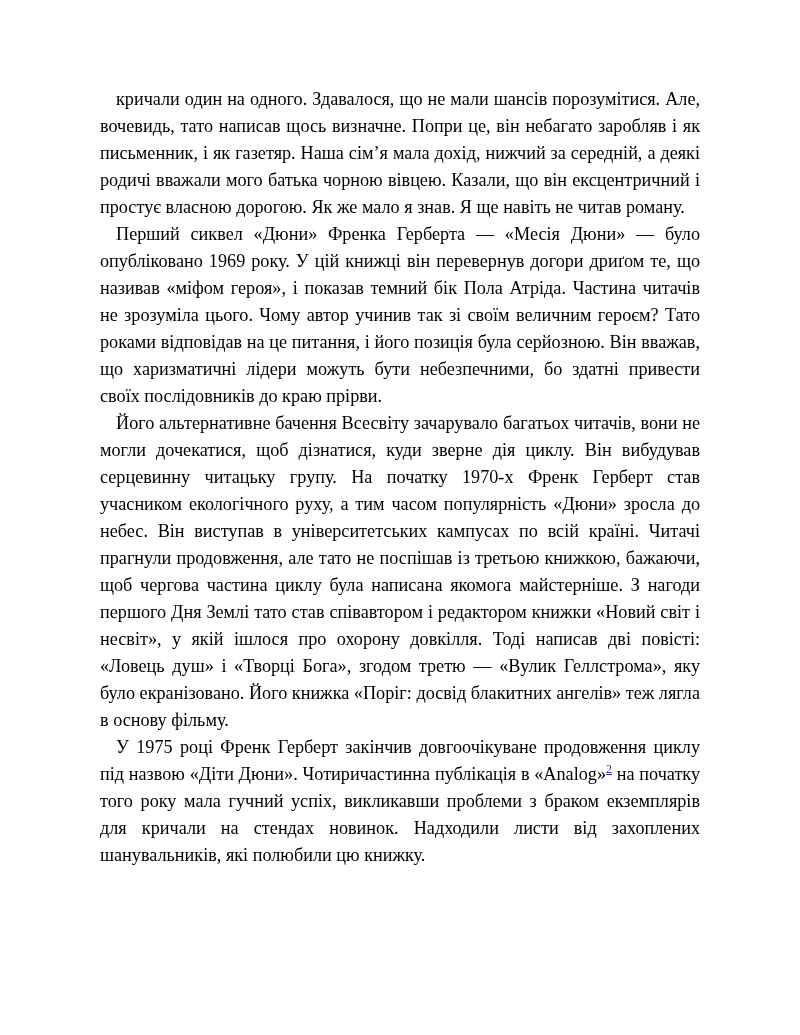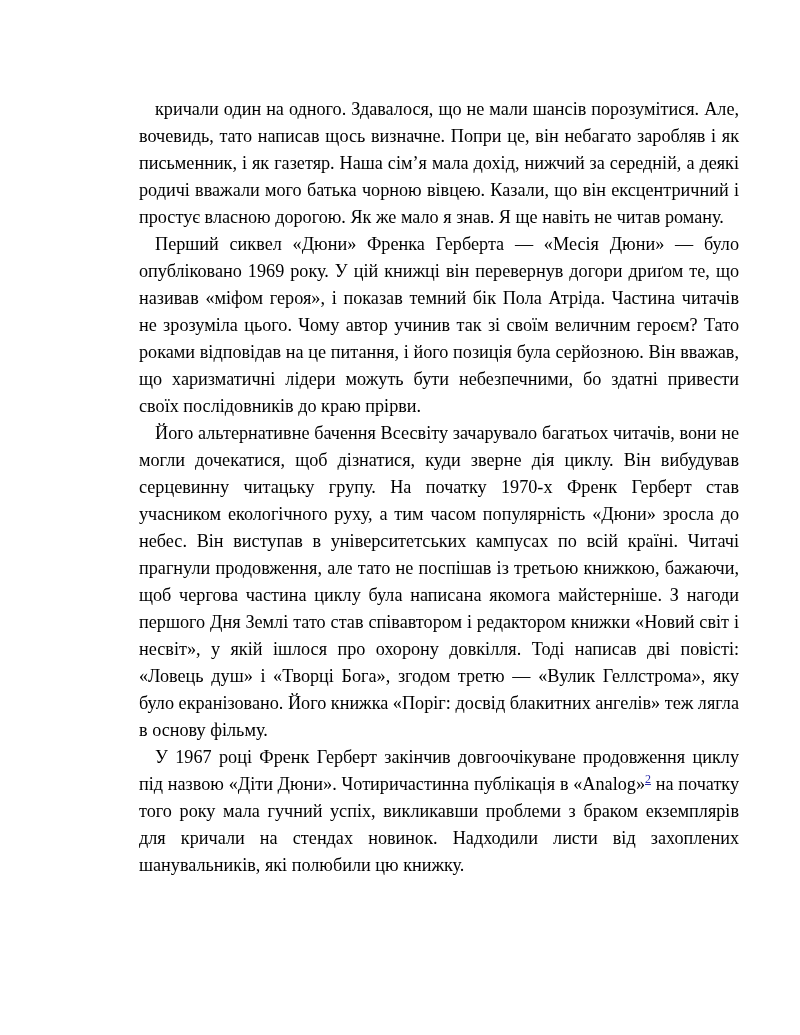--- a/index.html
+++ b/index.html
@@ -15,23 +15,22 @@
     height: 1035px;
     background: #ffffff;
     margin: 0 auto;
     overflow: hidden;
     box-sizing: border-box;
   }
 
   .text-block {
     position: absolute;
     left: 100px;
-    top: 96px;
+    top: 86px;
     width: 600px;
-    margin-left: 39px;
   }
 
   .para {
     font-family: "Liberation Serif", "DejaVu Serif", serif;
     font-size: 18.2px;
     line-height: 27px;
     color: #000000;
     text-align: justify;
     text-justify: inter-word;
     margin: 0;
@@ -58,16 +57,16 @@
 
 <div class="page">
   <div class="text-block">
 
     <p class="para">кричали один на одного. Здавалося, що не мали шансів порозумітися. Але, вочевидь, тато написав щось визначне. Попри це, він небагато заробляв і як письменник, і як газетяр. Наша сім’я мала дохід, нижчий за середній, а деякі родичі вважали мого батька чорною вівцею. Казали, що він ексцентричний і простує власною дорогою. Як же мало я знав. Я ще навіть не читав роману.</p>
 
     <p class="para">Перший сиквел «Дюни» Френка Герберта — «Месія Дюни» — було опубліковано 1969 року. У цій книжці він перевернув догори дриґом те, що називав «міфом героя», і показав темний бік Пола Атріда. Частина читачів не зрозуміла цього. Чому автор учинив так зі своїм величним героєм? Тато роками відповідав на це питання, і його позиція була серйозною. Він вважав, що харизматичні лідери можуть бути небезпечними, бо здатні привести своїх послідовників до краю прірви.</p>
 
     <p class="para">Його альтернативне бачення Всесвіту зачарувало багатьох читачів, вони не могли дочекатися, щоб дізнатися, куди зверне дія циклу. Він вибудував серцевинну читацьку групу. На початку 1970-х Френк Герберт став учасником екологічного руху, а тим часом популярність «Дюни» зросла до небес. Він виступав в університетських кампусах по всій країні. Читачі прагнули продовження, але тато не поспішав із третьою книжкою, бажаючи, щоб чергова частина циклу була написана якомога майстерніше. З нагоди першого Дня Землі тато став співавтором і редактором книжки «Новий світ і несвіт», у якій ішлося про охорону довкілля. Тоді написав дві повісті: «Ловець душ» і «Творці Бога», згодом третю — «Вулик Геллстрома», яку було екранізовано. Його книжка «Поріг: досвід блакитних ангелів» теж лягла в основу фільму.</p>
 
-    <p class="para"><span>У 1967 році Френк Герберт закінчив довгоочікуване продовження циклу під назвою «Діти Дюни». Чотиричастинна публікація в «Analog»</span><a class="footnote-ref" href="#">2</a><span> на початку того року мала гучний успіх, викликавши проблеми з браком екземплярів для кричали на стендах новинок. Надходили листи від захоплених шанувальників, які полюбили цю книжку.</span></p>
+    <p class="para"><span>У 1975 році Френк Герберт закінчив довгоочікуване продовження циклу під назвою «Діти Дюни». Чотиричастинна публікація в «Analog»</span><a class="footnote-ref" href="#">2</a><span> на початку того року мала гучний успіх, викликавши проблеми з браком екземплярів для кричали на стендах новинок. Надходили листи від захоплених шанувальників, які полюбили цю книжку.</span></p>
 
   </div>
 </div>
 
 </body></html>

